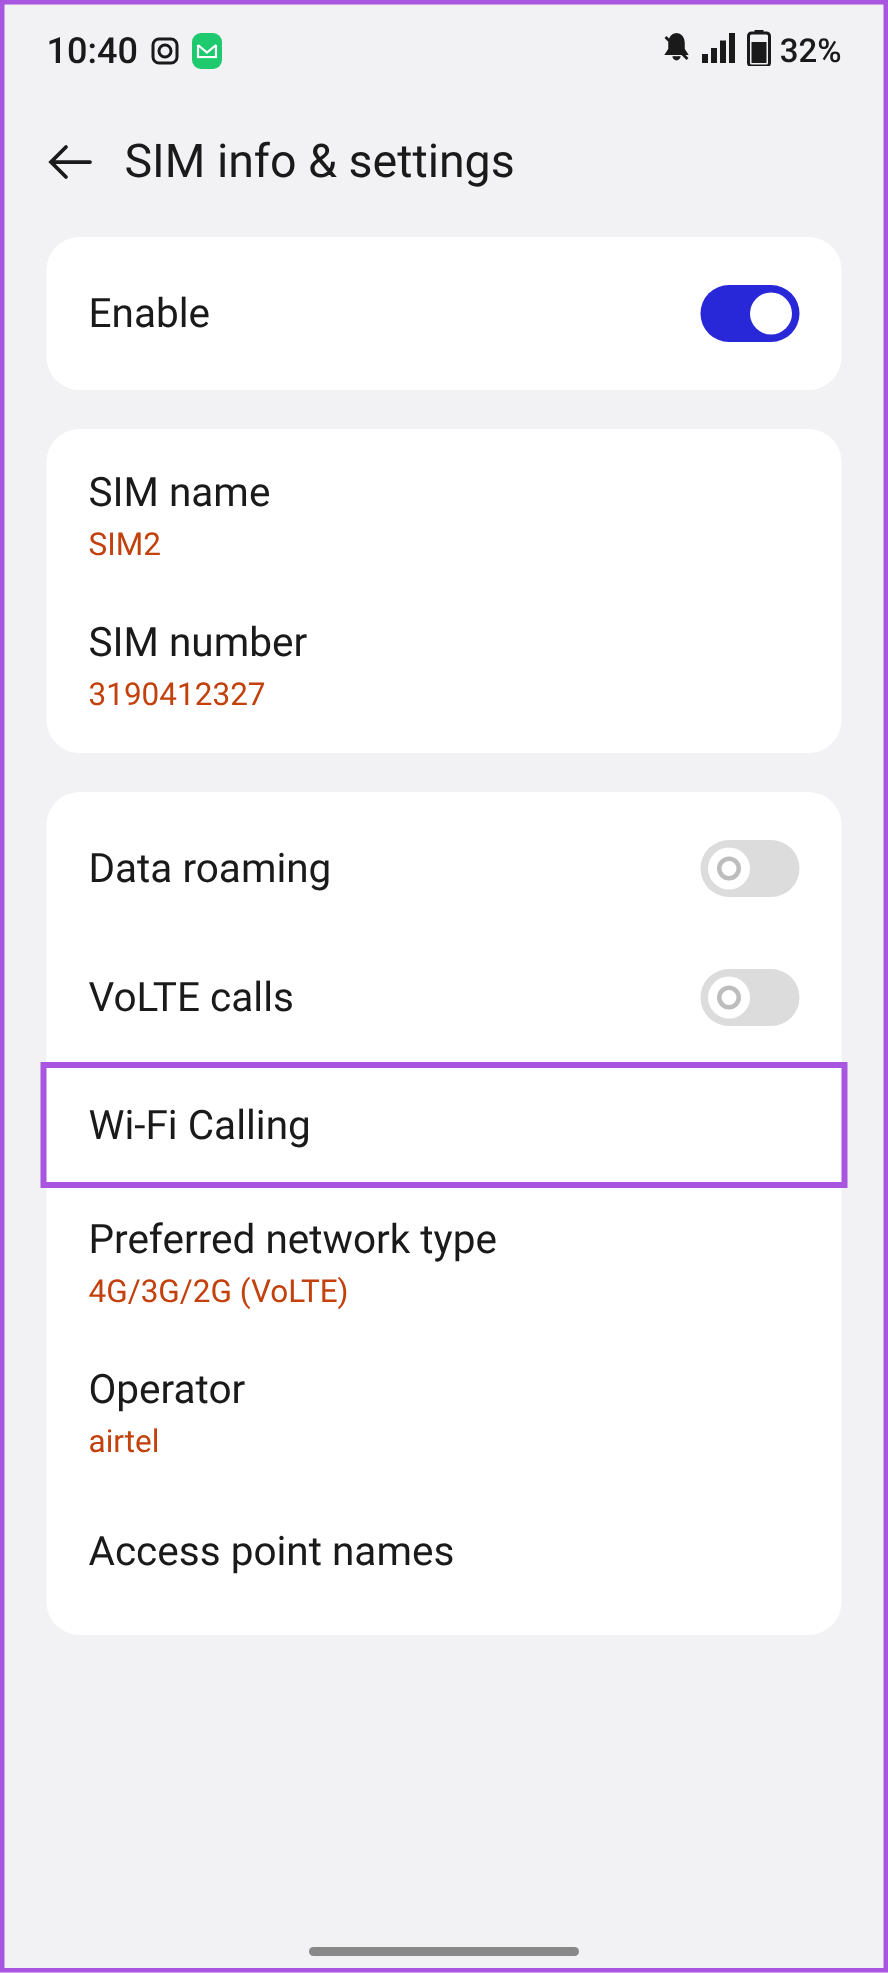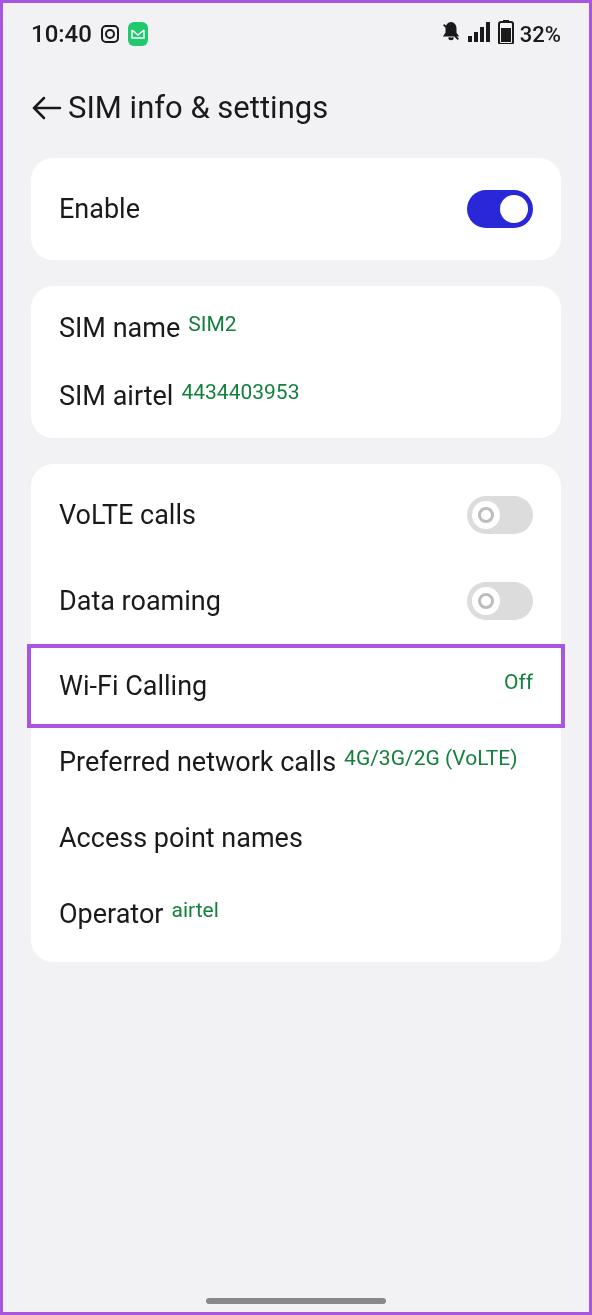--- a/index.html
+++ b/index.html
@@ -25,47 +25,47 @@
     .status-time { font-size: 24px; font-weight: 500; color: #1a1a1a; margin-right: 0; }
     .status-icon-sm { width: 20px; height: 20px; display: inline-flex; align-items: center; justify-content: center; }
     .status-right { display: flex; align-items: center; gap: 6px; }
     .battery-pct { font-size: 22px; font-weight: 500; color: #1a1a1a; }
     
     
     .header {
       display: flex;
       align-items: center;
       padding: 28px 28px 32px 28px;
-      gap: 5px;
+      gap: 20px;
     }
     .back-arrow { width: 32px; height: 32px; display: flex; align-items: center; justify-content: center; }
     .page-title { font-size: 31px; font-weight: 400; color: #1a1a1a; }
     
     
     .card {
       background: #fff;
       border-radius: 22px;
       margin: 0 28px 26px 28px;
       padding: 8px 0;
     }
     
     .row {
       display: flex;
       justify-content: space-between;
       align-items: center;
       padding: 24px 28px;
     }
     .row-col {
       display: flex;
-      flex-direction: row;
+      flex-direction: column;
       gap: 8px;
       padding: 18px 28px;
     }
     .row-label { font-size: 27px; font-weight: 400; color: #1a1a1a; }
-    .row-value { font-size: 21px; color: #15803d; }
+    .row-value { font-size: 21px; color: #c2410c; }
     
     
     .toggle {
       width: 66px;
       height: 38px;
       border-radius: 20px;
       position: relative;
       cursor: pointer;
     }
     .toggle.on { background: #2828d8; }
@@ -191,50 +191,49 @@
       </div>
   </div>
 </div>
 
 <div class="card">
   <div class="row-col">
     <span class="row-label">SIM name</span>
     <span class="row-value">SIM2</span>
   </div>
   <div class="row-col">
-    <span class="row-label">SIM airtel</span>
-    <span class="row-value">4434403953</span>
+    <span class="row-label">SIM number</span>
+    <span class="row-value">3190412327</span>
   </div>
 </div>
 
 <div class="card" style="padding-bottom:14px;">
+  <div class="row">
+    <span class="row-label">Data roaming</span>
+    <div class="toggle off">
+        <div class="toggle-knob"></div>
+      </div>
+  </div>
   <div class="row">
     <span class="row-label">VoLTE calls</span>
     <div class="toggle off">
         <div class="toggle-knob"></div>
       </div>
   </div>
-  <div class="row">
-    <span class="row-label">Data roaming</span>
-    <div class="toggle off">
-        <div class="toggle-knob"></div>
-      </div>
-  </div>
   <div class="highlight-box">
     <div class="row-col" style="padding-top:22px;padding-bottom:22px;justify-content:space-between;">
       <span class="row-label">Wi-Fi Calling</span>
-      <span class="row-value">Off</span>
     </div>
   </div>
   <div class="row-col">
-    <span class="row-label">Preferred network calls</span>
+    <span class="row-label">Preferred network type</span>
     <span class="row-value">4G/3G/2G (VoLTE)</span>
+  </div>
+  <div class="row-col">
+    <span class="row-label">Operator</span>
+    <span class="row-value">airtel</span>
   </div>
   <div class="row-col" style="padding-top:26px;padding-bottom:26px;">
     <span class="row-label">Access point names</span>
   </div>
-  <div class="row-col">
-    <span class="row-label">Operator</span>
-    <span class="row-value">airtel</span>
-  </div>
 </div>
 
 <div class="nav-bar"></div>
 
 </body></html>

